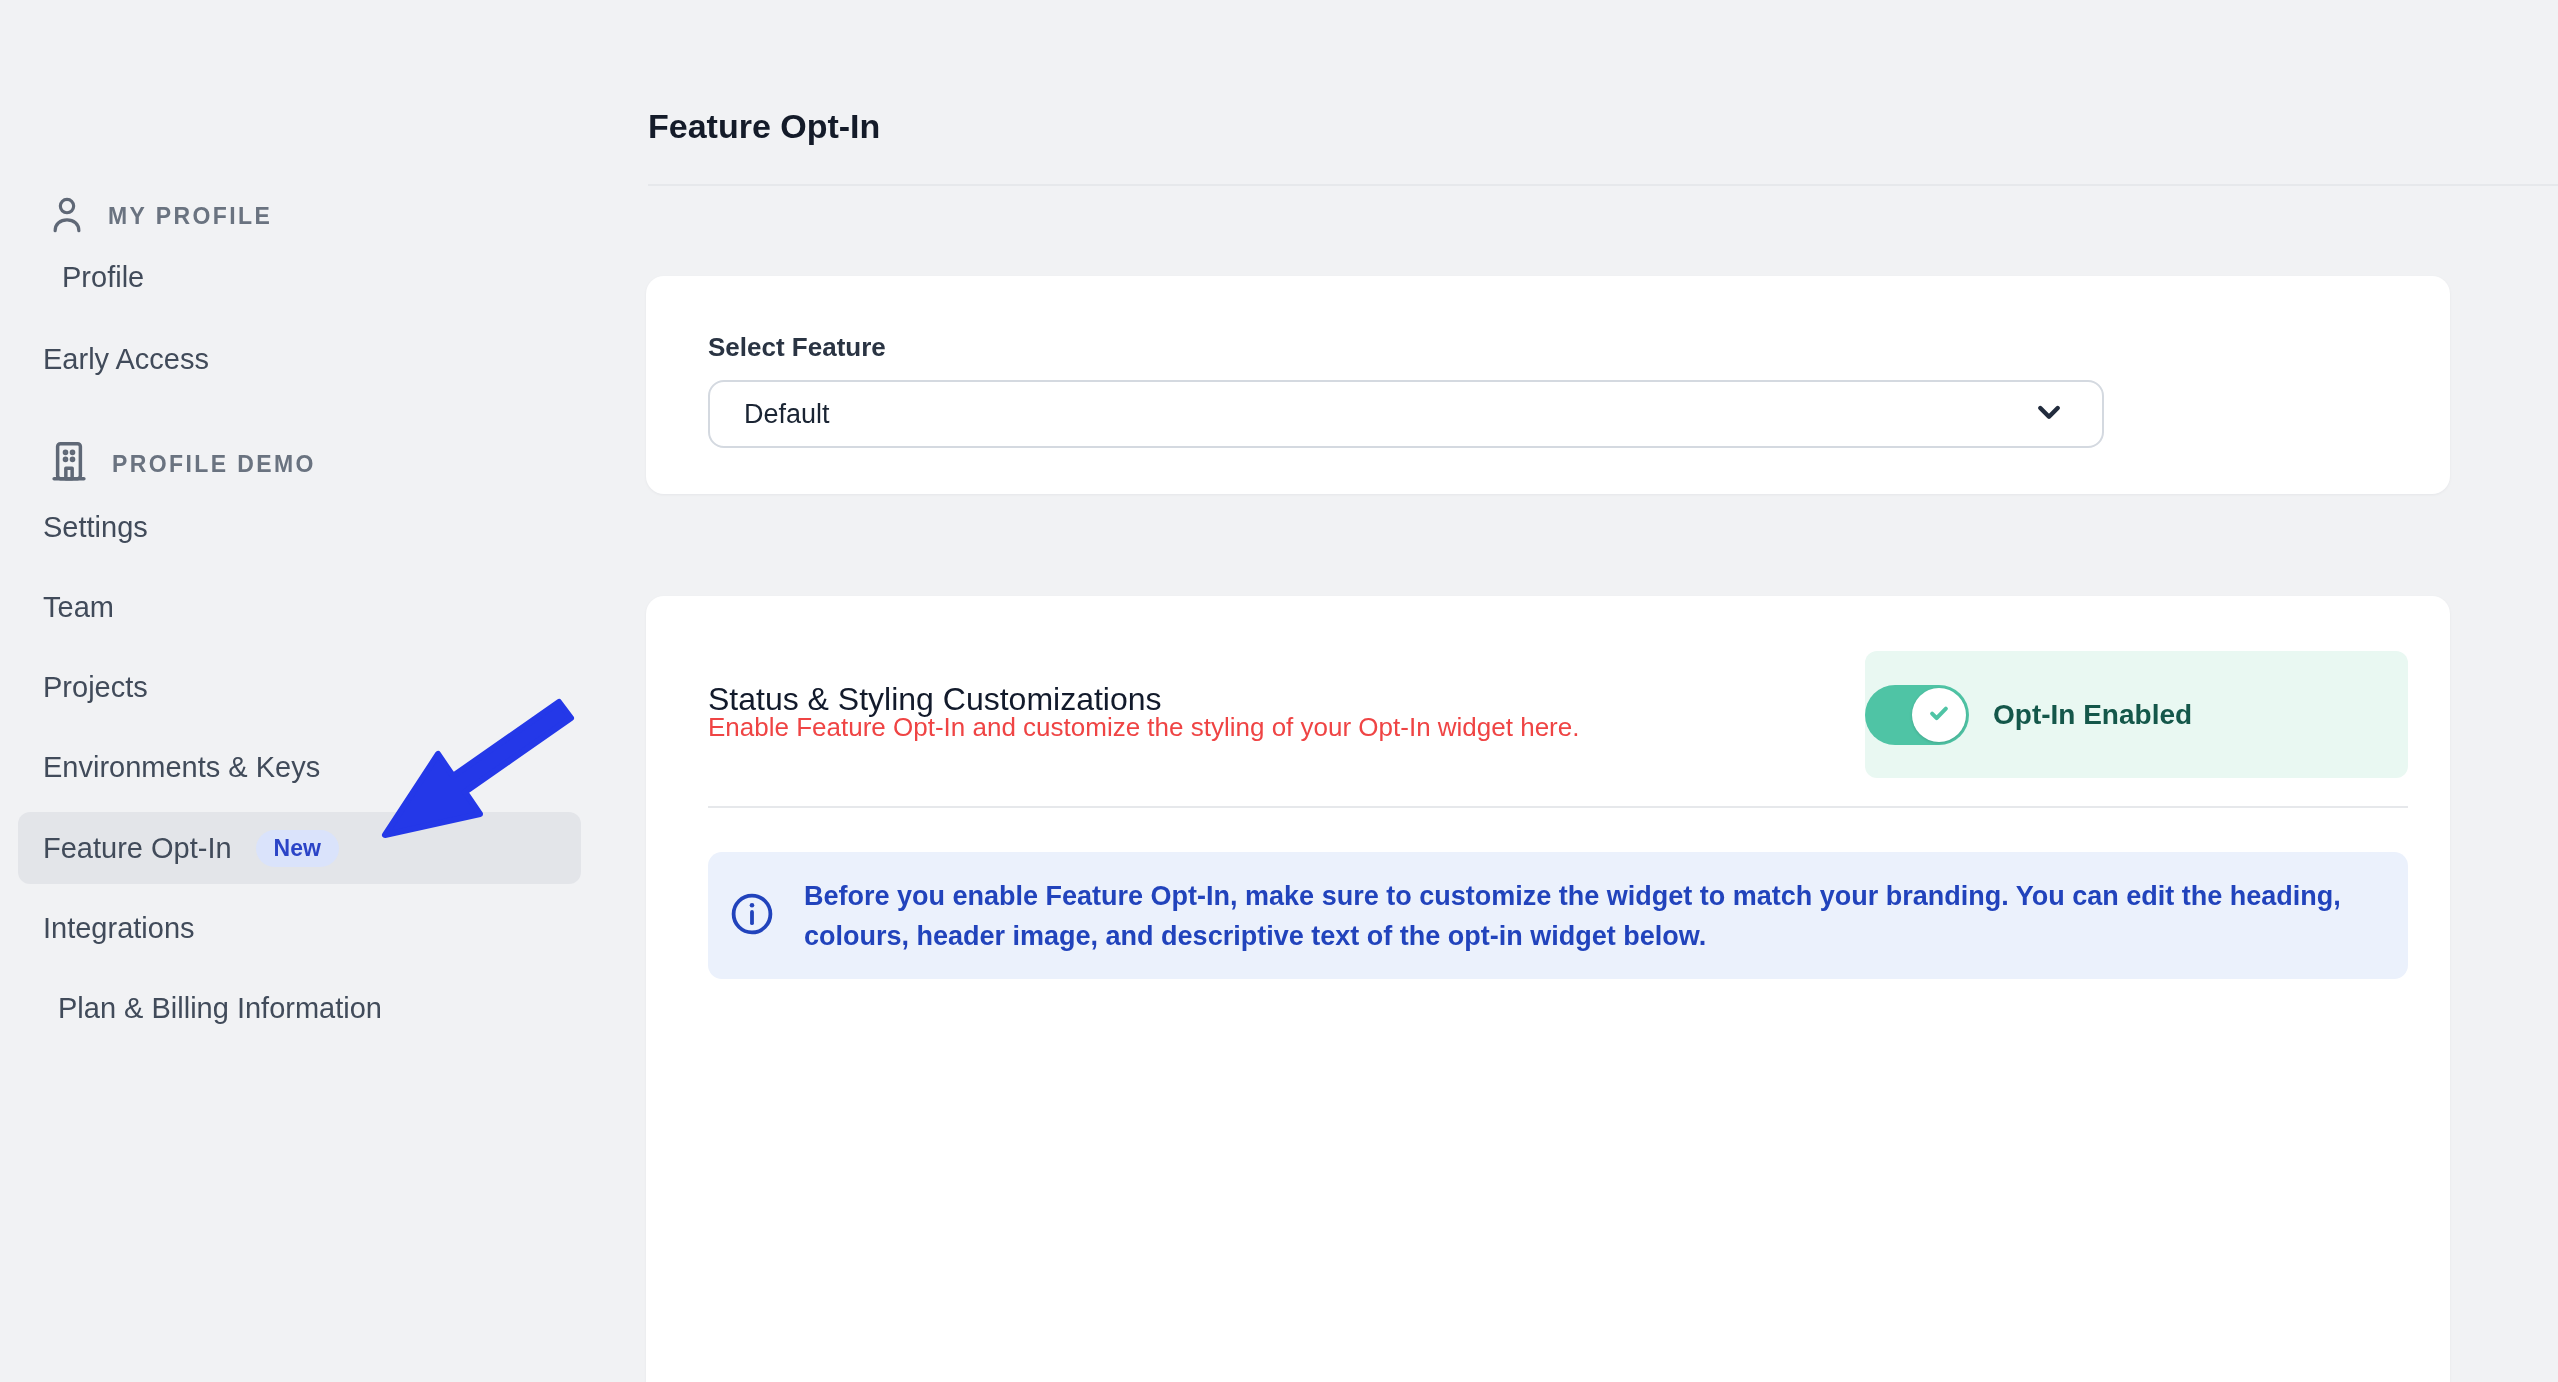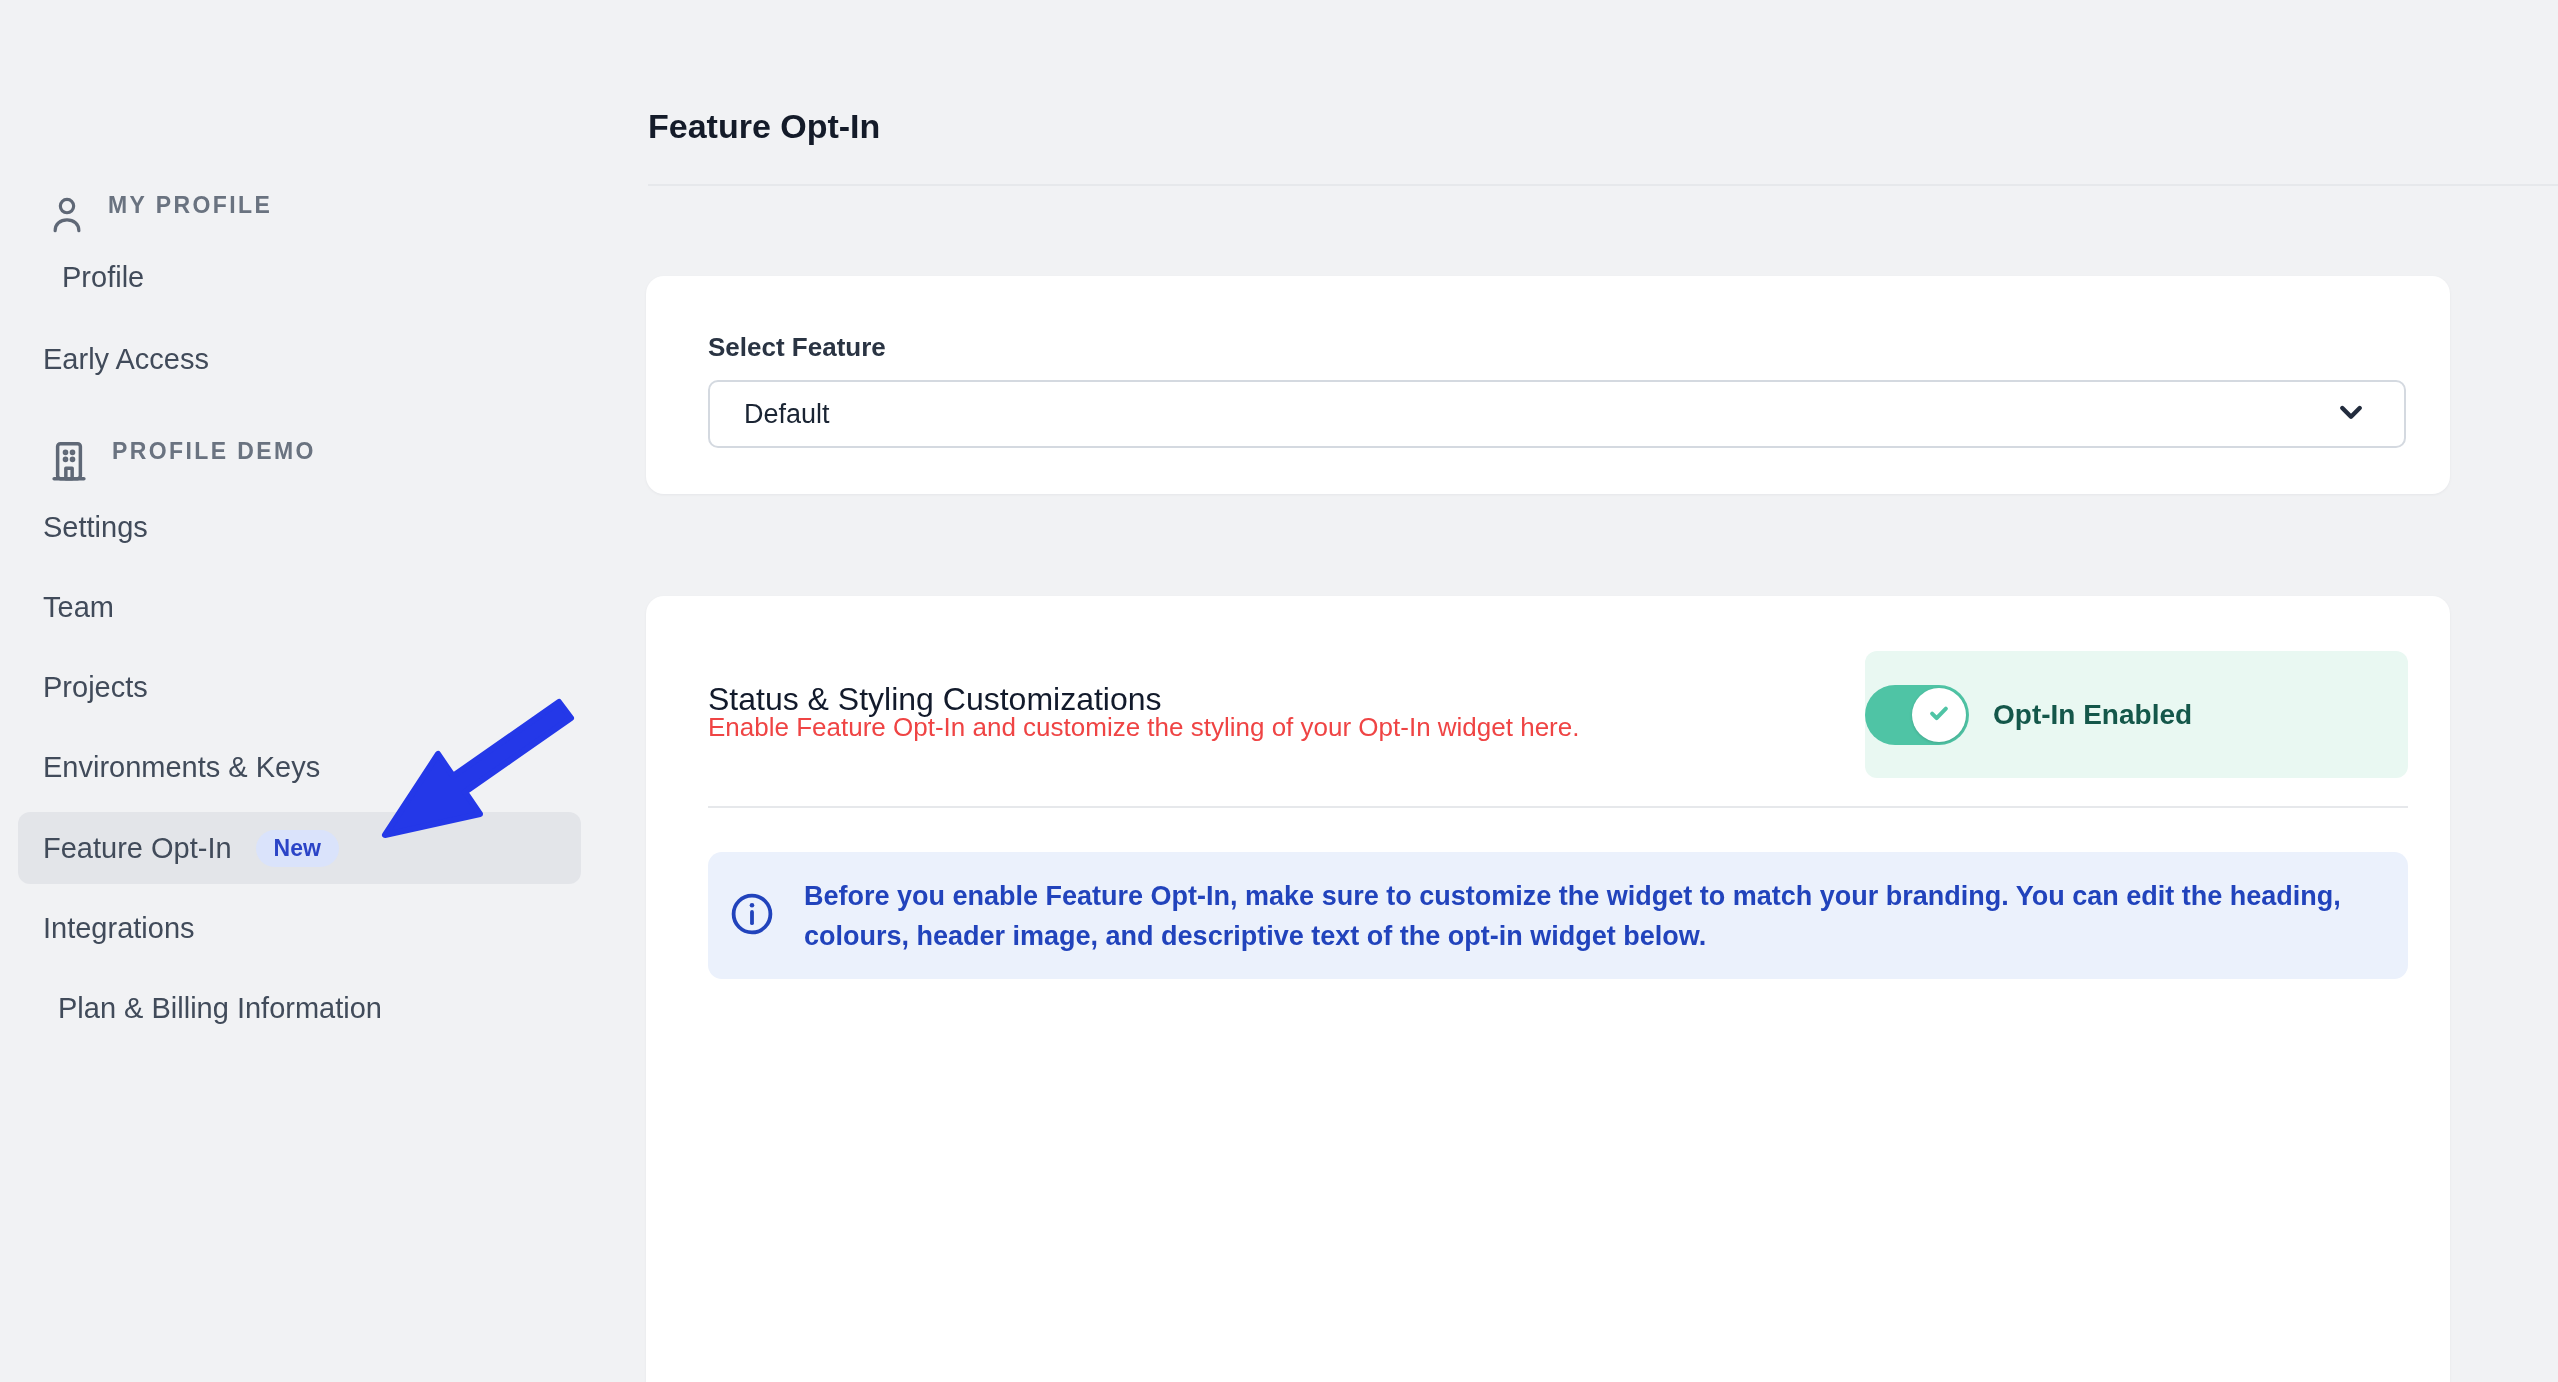--- a/index.html
+++ b/index.html
@@ -1,39 +1,39 @@
 <!DOCTYPE html>
 <html><head>
 <meta charset="utf-8">
 <style>
   html,body{margin:0;padding:0;background:#F1F2F4;}
   *{box-sizing:border-box;font-family:"Liberation Sans","DejaVu Sans",sans-serif;}
   .screen{position:relative;width:2558px;height:1382px;background:#F1F2F4;overflow:hidden;}
 
   
   .sidebar{position:absolute;left:0;top:0;width:620px;height:100%;}
-  .side-header{position:absolute;left:48px;display:flex;align-items:flex-start;gap:22px;color:#6A7380;}
+  .side-header{position:absolute;left:48px;display:flex;align-items:center;gap:22px;color:#6A7380;}
   .side-header .hdr-label{font-size:23px;font-weight:700;letter-spacing:2.4px;color:#6A7380;}
   .side-item{position:absolute;left:43px;font-size:29px;font-weight:500;color:#414B5A;cursor:pointer;}
   .active-row{position:absolute;left:18px;top:812px;width:563px;height:72px;background:#E3E5E9;border-radius:12px;display:flex;align-items:center;padding-left:25px;cursor:pointer;}
   .active-row .side-item-label{font-size:29px;font-weight:500;color:#414B5A;}
   .badge{margin-left:24px;background:#DAE3FB;color:#2B44C7;font-size:23px;font-weight:700;padding:7px 18px;border-radius:20px;line-height:1;}
   .arrow-overlay{position:absolute;left:0;top:0;width:2558px;height:1382px;pointer-events:none;}
 
   
   .page-title{position:absolute;left:648px;top:84px;font-size:34px;font-weight:700;color:#141B29;}
   .title-divider{position:absolute;left:648px;top:184px;width:1910px;height:2px;background:#E6E8EB;}
 
   .card{position:absolute;left:646px;width:1804px;background:#FFFFFF;border-radius:18px;box-shadow:0 1px 3px rgba(16,24,40,.05);}
   .project-card{top:276px;height:218px;}
   .status-card{top:596px;height:800px;border-bottom-left-radius:0;border-bottom-right-radius:0;}
 
   .field-label{font-size:26px;font-weight:700;color:#2A3443;}
   .select-label{position:absolute;left:62px;top:330px;}
-  .select-box{position:absolute;left:62px;top:104px;width:1698px;height:68px;border:2px solid #D4D9E0;border-radius:10px;background:#fff;display:flex;align-items:center;padding:0 34px;cursor:pointer;}
+  .select-box{position:absolute;left:62px;top:104px;width:1396px;height:68px;border:2px solid #D4D9E0;border-radius:16px;background:#fff;display:flex;align-items:center;padding:0 34px;cursor:pointer;}
   .select-value{font-size:27px;color:#1A2433;flex:1;}
 
   .card-heading{position:absolute;left:62px;top:654px;font-size:32px;font-weight:400;color:#121A2B;}
   .card-subheading{position:absolute;left:62px;top:712px;font-size:26px;color:#ef4444;}
 
   .toggle-panel{position:absolute;left:1219px;top:55px;width:543px;height:127px;background:#E9F8F2;border-radius:12px;display:flex;align-items:center;}
   .toggle{position:relative;width:104px;height:60px;background:#4FC4A5;border-radius:30px;cursor:pointer;flex:0 0 auto;}
   .toggle-thumb{position:absolute;top:3px;right:3px;width:54px;height:54px;background:#fff;border-radius:50%;display:flex;align-items:center;justify-content:center;box-shadow:0 1px 3px rgba(0,0,0,.15);}
   .toggle-label{margin-left:24px;font-size:28px;font-weight:700;color:#14574A;}
 

